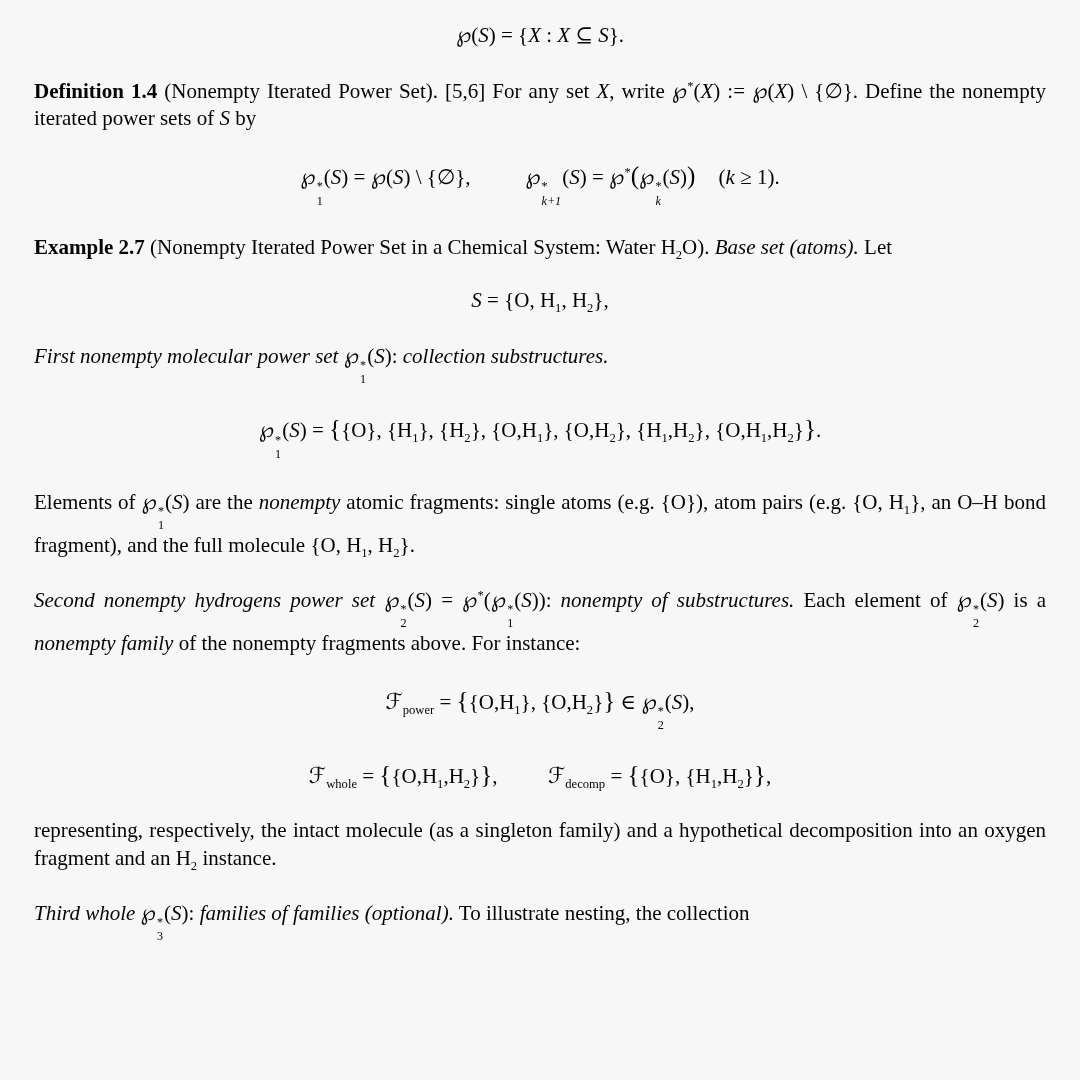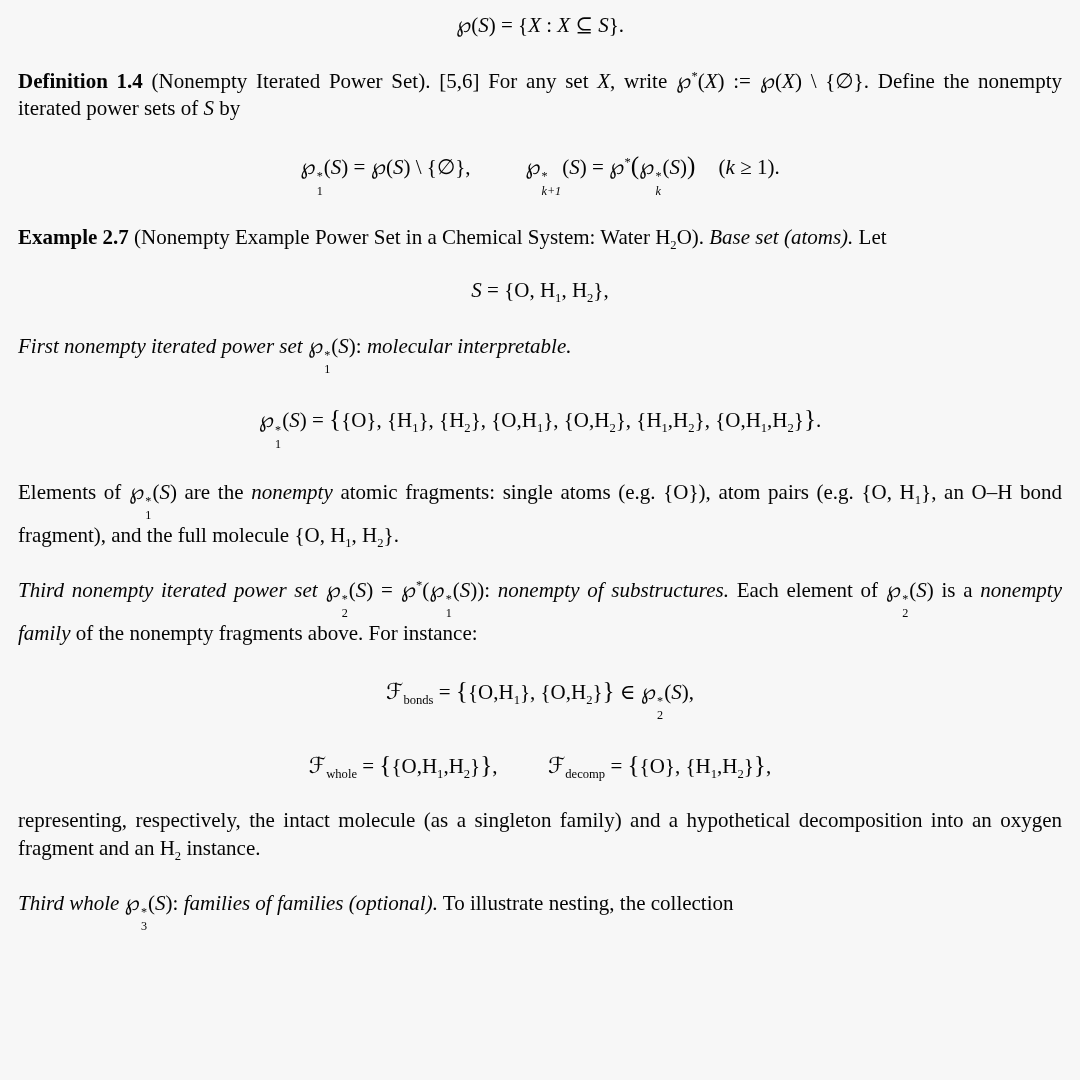--- a/index.html
+++ b/index.html
@@ -5,23 +5,23 @@
   html,body{margin:0;padding:0;}
   body{background:#f7f7f7;}
   .page{
     width:1080px;height:1080px;box-sizing:border-box;
     padding:10px 18px 12px 18px;
     background:#f7f7f7;color:#040404;
     font-family:"Liberation Serif","DejaVu Serif","DejaVu Sans",serif;
     font-size:21px;line-height:1.32;
     overflow:hidden;
   }
-  .para{margin:25px 0;text-align:justify;}
+  .para{margin:25px 16px;text-align:justify;}
   .display{margin:26px 0;text-align:center;white-space:nowrap;}
-  .block:first-child{margin-top:0;}
+  .block:first-child{margin-top:10px;}
   .t{font-style:normal;}
   .i{font-style:italic;}
   .b{font-weight:bold;}
   .scr{font-family:"DejaVu Sans","DejaVu Serif",sans-serif;font-size:105%;}
   sup{font-size:60%;line-height:0;}
   sub{font-size:60%;line-height:0;}
   .ss{
     display:inline-flex;flex-direction:column;align-items:flex-start;
     font-size:58%;line-height:1.15;vertical-align:-0.52em;
     padding:0 1px;font-style:normal;
@@ -39,45 +39,45 @@
   <div class="block display"><span class="scr">℘</span><span class="ss">
         <span>*</span>
         <span>1</span>
       </span><span class="t">(</span><span class="i">S</span><span class="t">) = </span><span class="scr">℘</span><span class="t">(</span><span class="i">S</span><span class="t">) \ {∅},</span><span class="gap" style="width: 2.6em;"></span><span class="scr">℘</span><span class="ss">
         <span>*</span>
         <span class="it">k+1</span>
       </span><span class="t">(</span><span class="i">S</span><span class="t">) = </span><span class="scr">℘</span><sup>*</sup><span class="big">(</span><span class="scr">℘</span><span class="ss">
         <span>*</span>
         <span class="it">k</span>
       </span><span class="t">(</span><span class="i">S</span><span class="t">)</span><span class="big">)</span><span class="gap" style="width: 1.1em;"></span><span class="t">(</span><span class="i">k</span><span class="t"> ≥ 1).</span></div>
-  <p class="block para"><span class="b">Example 2.7</span><span class="t"> (Nonempty Example Power Set in a Chemical System: Water H</span><sub>2</sub><span class="t">O).  </span><span class="i">Base set (atoms).</span><span class="t"> Let</span></p>
+  <p class="block para"><span class="b">Example 2.7</span><span class="t"> (Nonempty Iterated Power Set in a Chemical System: Water H</span><sub>2</sub><span class="t">O).  </span><span class="i">Base set (atoms).</span><span class="t"> Let</span></p>
   <div class="block display"><span class="i">S</span><span class="t"> = {O, H</span><sub>1</sub><span class="t">, H</span><sub>2</sub><span class="t">},</span></div>
-  <p class="block para"><span class="i">First nonempty iterated power set </span><span class="scr">℘</span><span class="ss">
+  <p class="block para"><span class="i">First nonempty molecular power set </span><span class="scr">℘</span><span class="ss">
         <span>*</span>
         <span>1</span>
-      </span><span class="t">(</span><span class="i">S</span><span class="t">): </span><span class="i">molecular interpretable.</span></p>
+      </span><span class="t">(</span><span class="i">S</span><span class="t">): </span><span class="i">collection substructures.</span></p>
   <div class="block display"><span class="scr">℘</span><span class="ss">
         <span>*</span>
         <span>1</span>
       </span><span class="t">(</span><span class="i">S</span><span class="t">) = </span><span class="big">{</span><span class="t">{O}, {H</span><sub>1</sub><span class="t">}, {H</span><sub>2</sub><span class="t">}, {O,H</span><sub>1</sub><span class="t">}, {O,H</span><sub>2</sub><span class="t">}, {H</span><sub>1</sub><span class="t">,H</span><sub>2</sub><span class="t">}, {O,H</span><sub>1</sub><span class="t">,H</span><sub>2</sub><span class="t">}</span><span class="big">}</span><span class="t">.</span></div>
   <p class="block para"><span class="t">Elements of </span><span class="scr">℘</span><span class="ss">
         <span>*</span>
         <span>1</span>
       </span><span class="t">(</span><span class="i">S</span><span class="t">) are the </span><span class="i">nonempty</span><span class="t"> atomic fragments:  single atoms (e.g. {O}), atom pairs (e.g. {O, H</span><sub>1</sub><span class="t">}, an O–H bond fragment), and the full molecule {O, H</span><sub>1</sub><span class="t">, H</span><sub>2</sub><span class="t">}.</span></p>
-  <p class="block para"><span class="i">Third nonempty iterated power set </span><span class="scr">℘</span><span class="ss">
+  <p class="block para"><span class="i">Second nonempty hydrogens power set </span><span class="scr">℘</span><span class="ss">
         <span>*</span>
         <span>2</span>
       </span><span class="t">(</span><span class="i">S</span><span class="t">) = </span><span class="scr">℘</span><sup>*</sup><span class="t">(</span><span class="scr">℘</span><span class="ss">
         <span>*</span>
         <span>1</span>
       </span><span class="t">(</span><span class="i">S</span><span class="t">)): </span><span class="i">nonempty of substructures.</span><span class="t">  Each element of </span><span class="scr">℘</span><span class="ss">
         <span>*</span>
         <span>2</span>
       </span><span class="t">(</span><span class="i">S</span><span class="t">) is a </span><span class="i">nonempty family</span><span class="t"> of the nonempty fragments above. For instance:</span></p>
-  <div class="block display"><span class="scr">ℱ</span><sub>bonds</sub><span class="t"> = </span><span class="big">{</span><span class="t">{O,H</span><sub>1</sub><span class="t">}, {O,H</span><sub>2</sub><span class="t">}</span><span class="big">}</span><span class="t"> ∈ </span><span class="scr">℘</span><span class="ss">
+  <div class="block display"><span class="scr">ℱ</span><sub>power</sub><span class="t"> = </span><span class="big">{</span><span class="t">{O,H</span><sub>1</sub><span class="t">}, {O,H</span><sub>2</sub><span class="t">}</span><span class="big">}</span><span class="t"> ∈ </span><span class="scr">℘</span><span class="ss">
         <span>*</span>
         <span>2</span>
       </span><span class="t">(</span><span class="i">S</span><span class="t">),</span></div>
   <div class="block display"><span class="scr">ℱ</span><sub>whole</sub><span class="t"> = </span><span class="big">{</span><span class="t">{O,H</span><sub>1</sub><span class="t">,H</span><sub>2</sub><span class="t">}</span><span class="big">}</span><span class="t">,</span><span class="gap" style="width: 2.4em;"></span><span class="scr">ℱ</span><sub>decomp</sub><span class="t"> = </span><span class="big">{</span><span class="t">{O}, {H</span><sub>1</sub><span class="t">,H</span><sub>2</sub><span class="t">}</span><span class="big">}</span><span class="t">,</span></div>
   <p class="block para"><span class="t">representing, respectively, the intact molecule (as a singleton family) and a hypothetical decomposition into an oxygen fragment and an H</span><sub>2</sub><span class="t"> instance.</span></p>
   <p class="block para"><span class="i">Third whole </span><span class="scr">℘</span><span class="ss">
         <span>*</span>
         <span>3</span>
       </span><span class="t">(</span><span class="i">S</span><span class="t">): </span><span class="i">families of families (optional).</span><span class="t"> To illustrate nesting, the collection</span></p>
 

